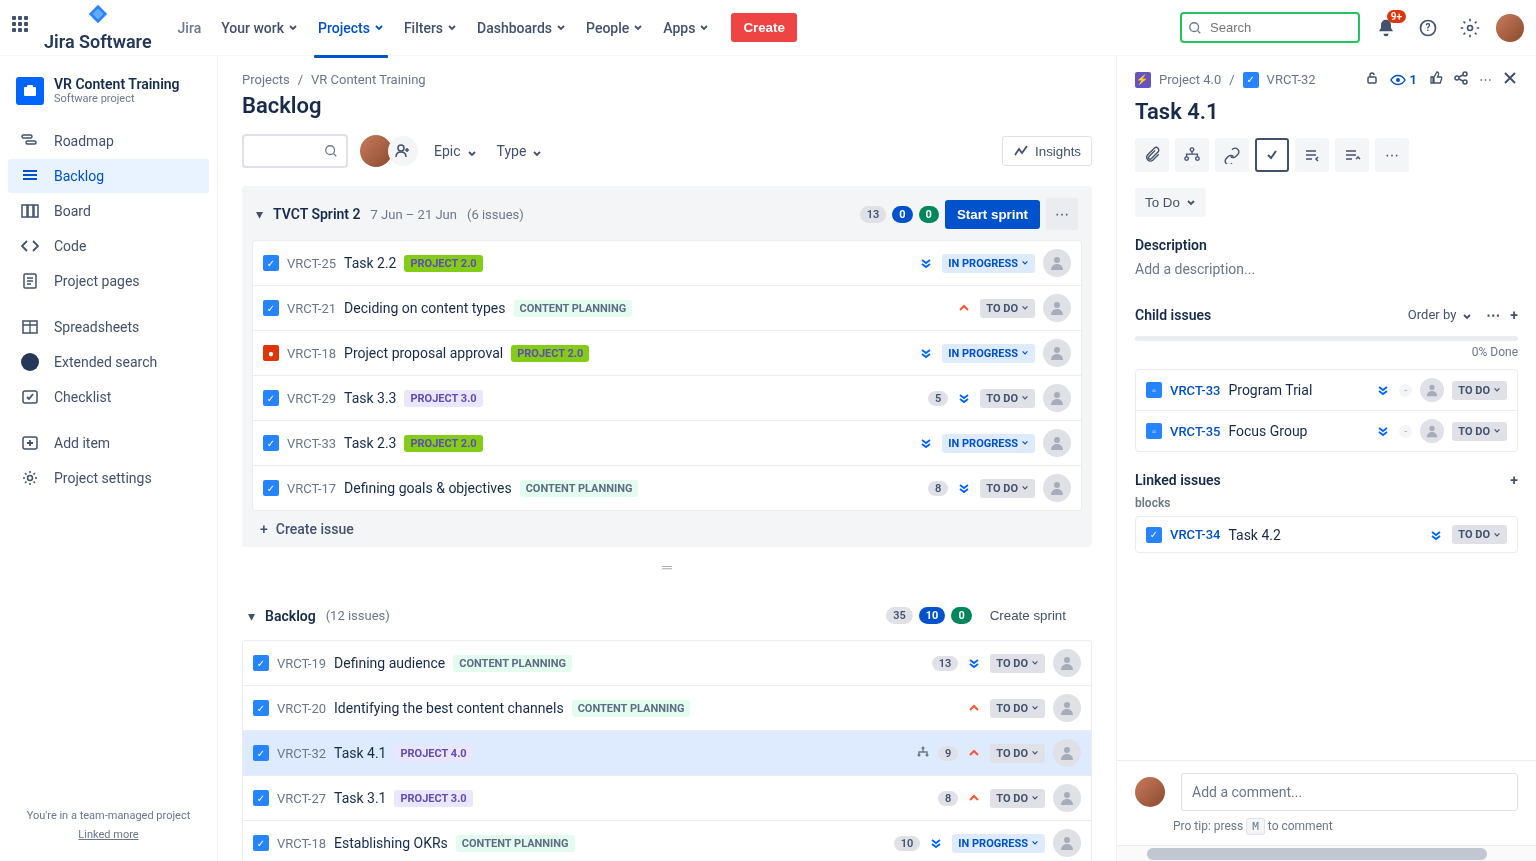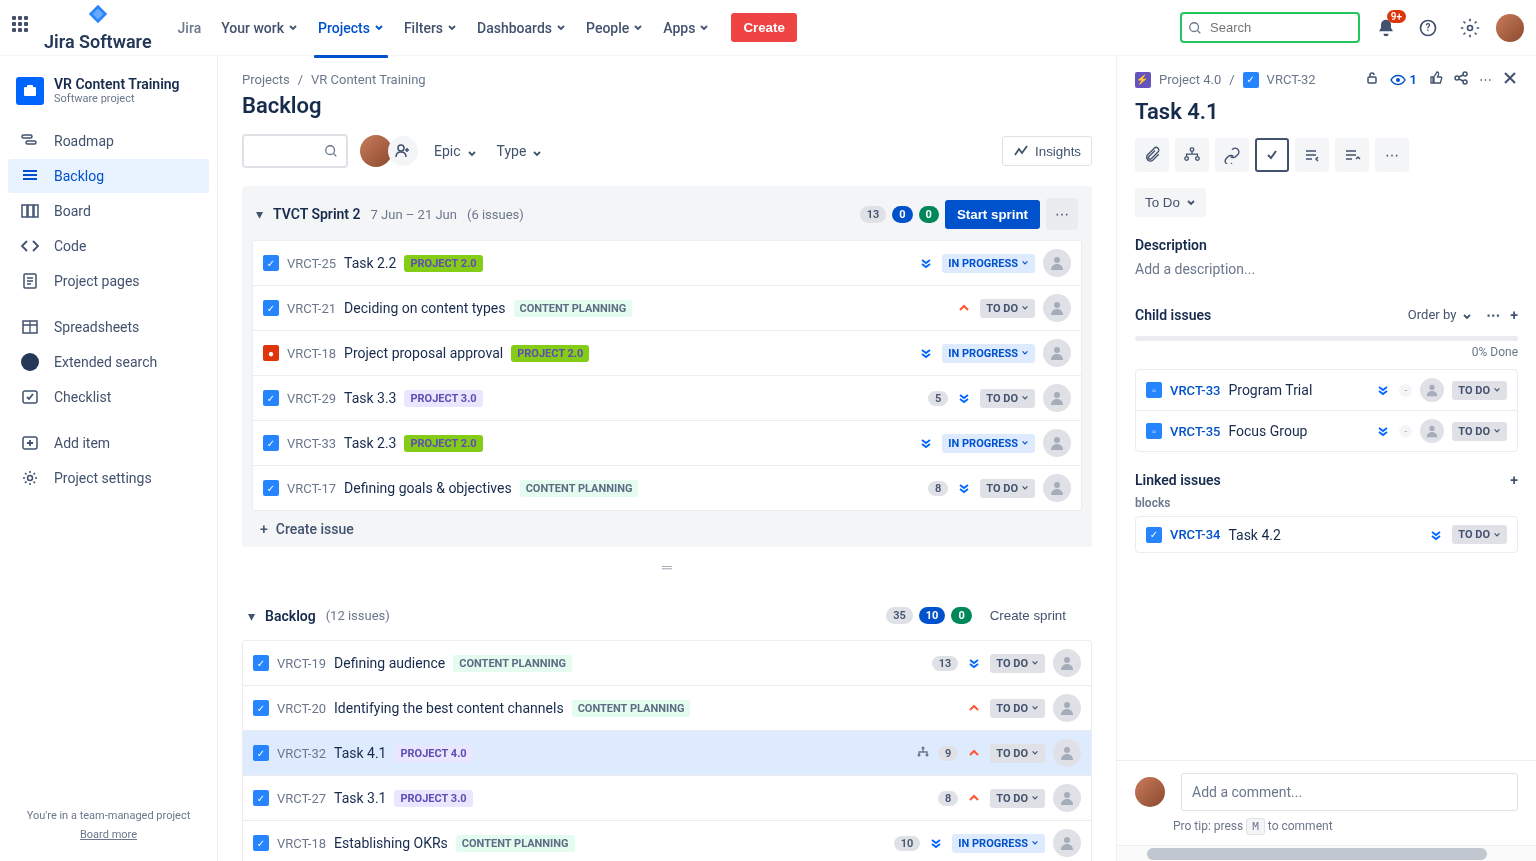--- a/index.html
+++ b/index.html
@@ -320,21 +320,21 @@
             <svg width="20" height="18" viewBox="0 0 20 18">
               <circle cx="10" cy="9" r="2.5" fill="none" stroke="currentColor" stroke-width="1.5"></circle>
               <path d="M10 2v2m0 10v2M3 9h2m10 0h2M5 4l1.5 1.5M13.5 12.5L15 14M5 14l1.5-1.5M13.5 5.5L15 4" stroke="currentColor" stroke-width="1.5"></path>
             </svg>
           </span>
           <span>Project settings</span>
         </div>
       </div>
     <div class="side-foot">
       <div>You're in a team-managed project</div>
-      <a href="#">Board more</a>
+      <a href="#">Linked more</a>
     </div>
   </div>
 
   <div class="main">
     <div class="crumbs">
       <a href="#">Projects</a>
         <span>/</span>
       <a href="#">VR Content Training</a>
     </div>
     <h1 class="page-title">Backlog</h1>

